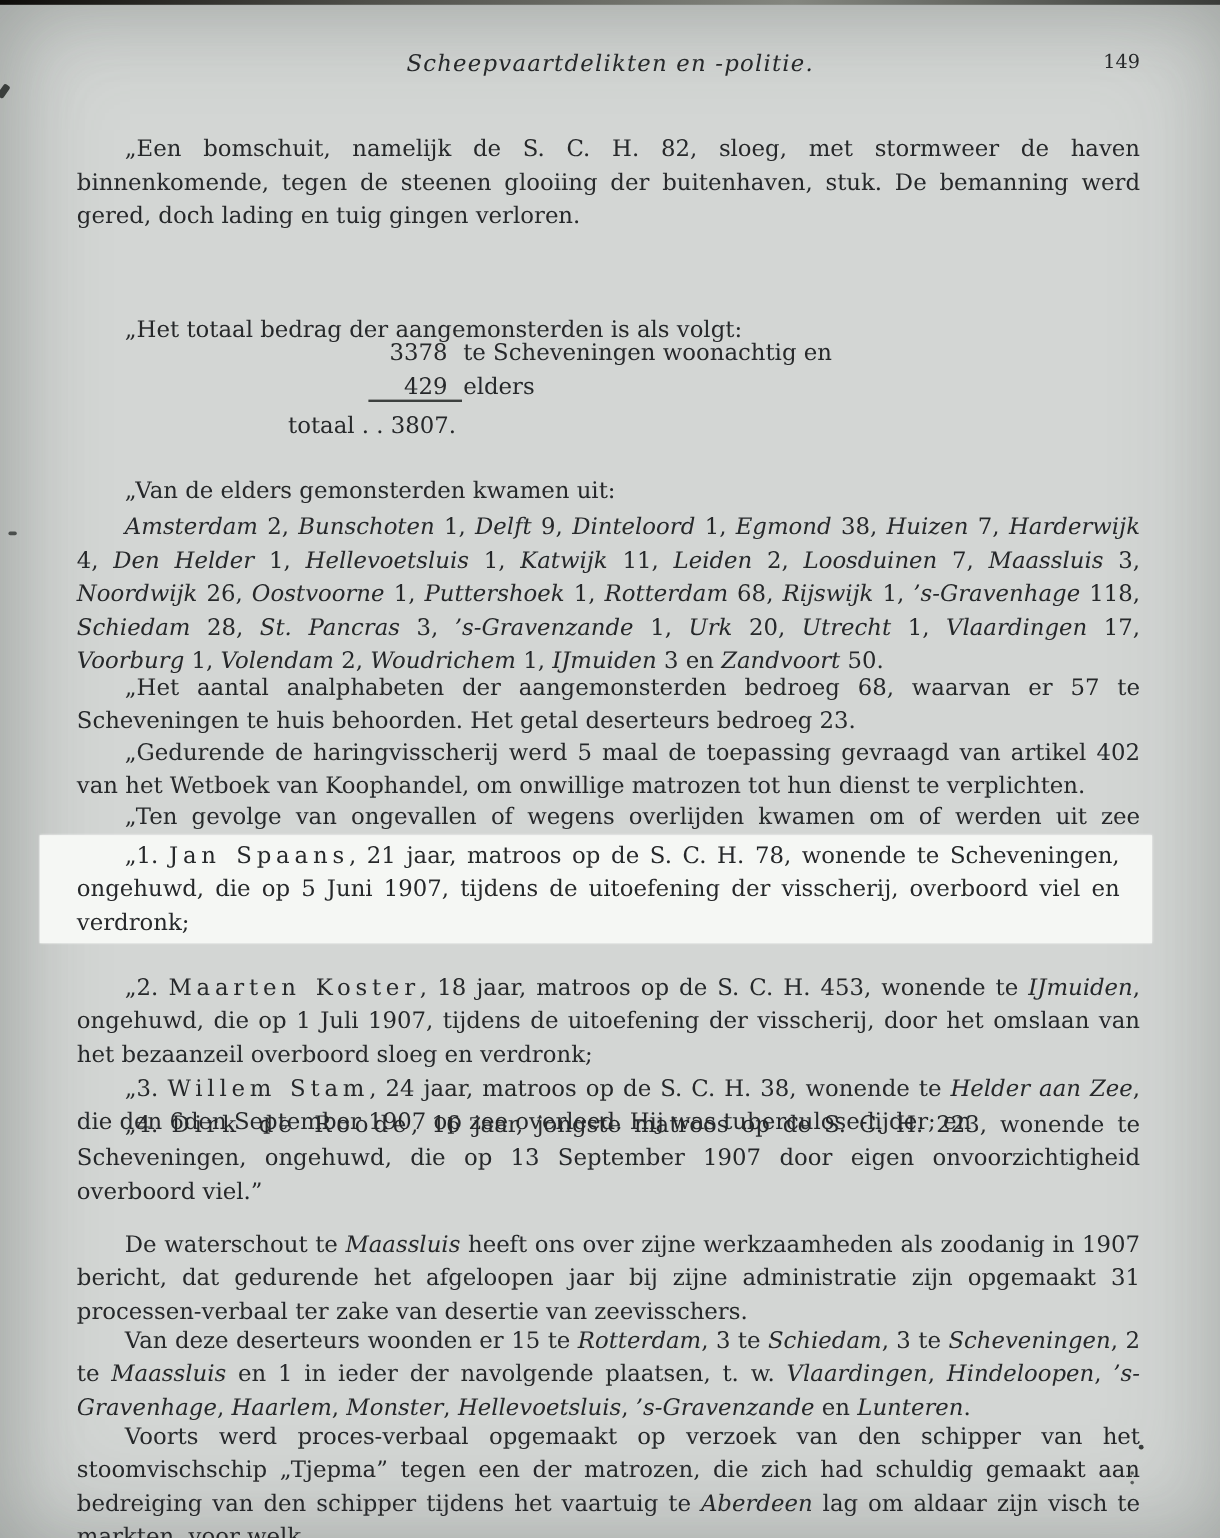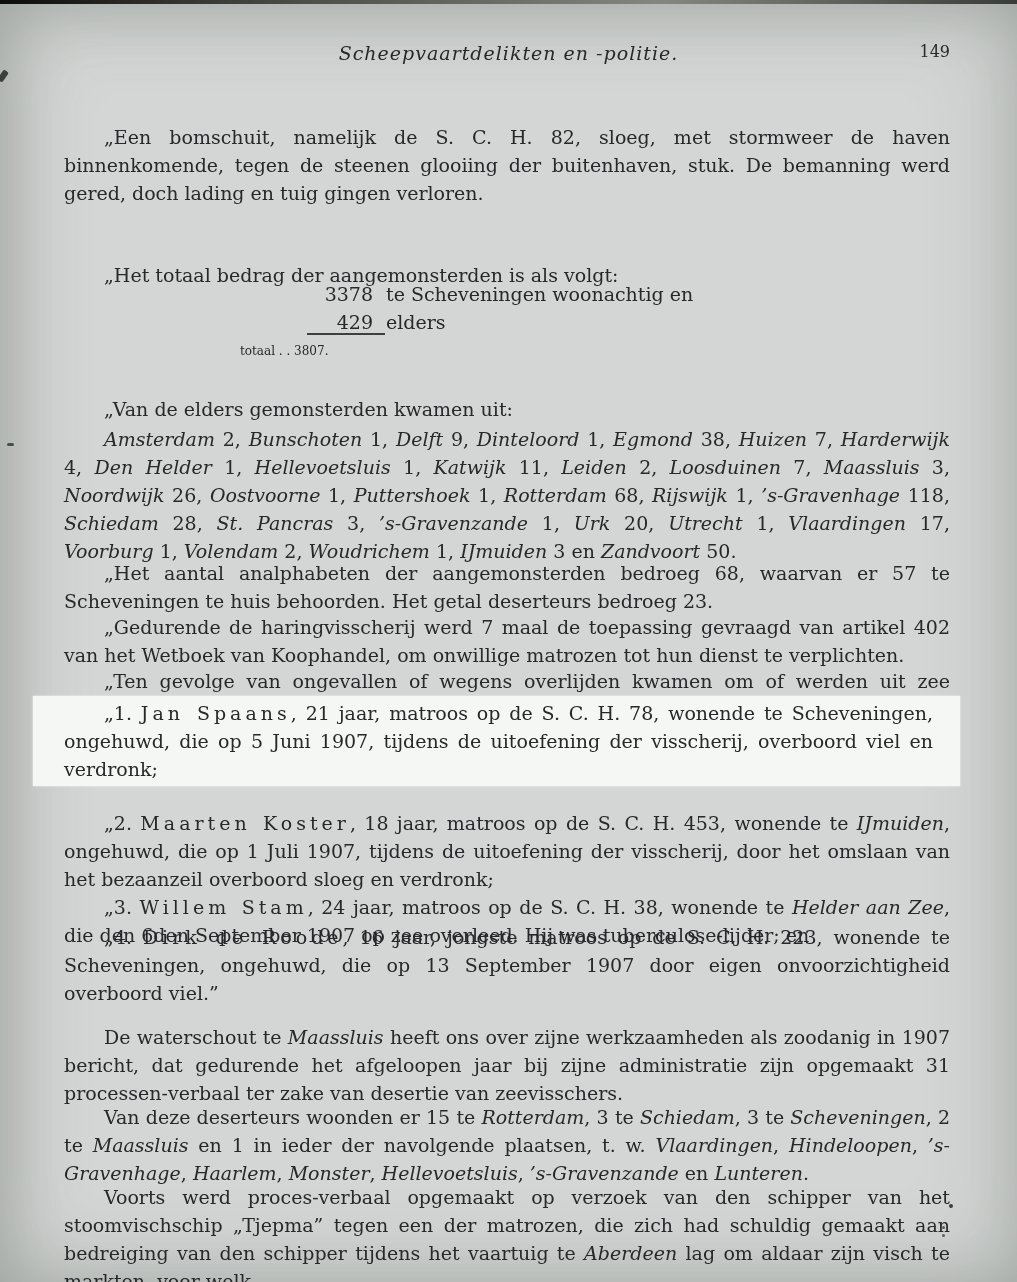--- a/index.html
+++ b/index.html
@@ -28,21 +28,21 @@
     position:absolute; top:42px; left:0; width:100%;
     text-align:center; font-style:italic; font-size:19px; letter-spacing:1px;
   }
   .page-number{position:absolute; top:42px; right:67px; font-size:16px;}
   .tally-row{position:absolute; left:300px; font-size:19px; line-height:28px;}
   .tally-row.r1{top:280px;}
   .tally-row.r2{top:308px;}
   .tally-num{display:inline-block; width:73px; text-align:right;}
   .tally-label{margin-left:13px;}
   .tally-rule{position:absolute; top:333px; left:307px; width:78px; height:2px; background:#3c403e;}
-  .tally-total{position:absolute; left:240px; top:344px; font-size:12px;}
+  .tally-total{position:absolute; left:240px; top:344px; font-size:19px;}
   .hl{
     position:absolute; left:33px; top:696px; width:927px; box-sizing:border-box;
     padding:3px 27px 3px 31px; background:var(--highlight);
     box-shadow:0 0 2px rgba(255,255,255,.8);
   }
   .hl .flow{
     font-size:19px; line-height:28px; text-align:justify; text-indent:40px;
   }
   .speck{position:absolute; background:#3a3e3c; border-radius:50%;}
   .speck.s1{left:0; top:70px; width:6px; height:12px; transform:rotate(35deg); border-radius:2px;}
@@ -58,36 +58,36 @@
   <div class="edge-top"></div>
   <div class="speck s1"></div>
   <div class="speck s2"></div>
   <div class="speck s3"></div>
   <div class="speck s4"></div>
   <div class="speck s5"></div>
 
   <div class="running-head">Scheepvaartdelikten en -politie.</div>
   <div class="page-number">149</div>
 
-  <p class="para indent" style="top:104px"><span>„Een bomschuit, namelijk de S. C. H. 82, sloeg, met stormweer de haven binnenkomende, tegen de steenen glooiing der buitenhaven, stuk. De bemanning werd gered, doch lading en tuig gingen verloren.</span></p>
+  <p class="para indent" style="top:91px"><span>„Een bomschuit, namelijk de S. C. H. 82, sloeg, met stormweer de haven binnenkomende, tegen de steenen glooiing der buitenhaven, stuk. De bemanning werd gered, doch lading en tuig gingen verloren.</span></p>
   <p class="para indent" style="top:242px"><span>„Het totaal bedrag der aangemonsterden is als volgt:</span></p>
 
   <div class="tally-row r1">
     <span class="tally-num">3378</span><span class="tally-label">te Scheveningen woonachtig en</span>
   </div>
   <div class="tally-row r2">
     <span class="tally-num">429</span><span class="tally-label">elders</span>
   </div>
   <div class="tally-rule"></div>
   <div class="tally-total">totaal . . 3807.</div>
 
   <p class="para indent" style="top:376px"><span>„Van de elders gemonsterden kwamen uit:</span></p>
   <p class="para indent" style="top:406px"><span class="it">Amsterdam</span><span> 2, </span><span class="it">Bunschoten</span><span> 1, </span><span class="it">Delft</span><span> 9, </span><span class="it">Dinteloord</span><span> 1, </span><span class="it">Egmond</span><span> 38, </span><span class="it">Huizen</span><span> 7, </span><span class="it">Harderwijk</span><span> 4, </span><span class="it">Den Helder</span><span> 1, </span><span class="it">Hellevoetsluis</span><span> 1, </span><span class="it">Katwijk</span><span> 11, </span><span class="it">Leiden</span><span> 2, </span><span class="it">Loosduinen</span><span> 7, </span><span class="it">Maassluis</span><span> 3, </span><span class="it">Noordwijk</span><span> 26, </span><span class="it">Oostvoorne</span><span> 1, </span><span class="it">Puttershoek</span><span> 1, </span><span class="it">Rotterdam</span><span> 68, </span><span class="it">Rijswijk</span><span> 1, </span><span class="it">’s-Gravenhage</span><span> 118, </span><span class="it">Schiedam</span><span> 28, </span><span class="it">St. Pancras</span><span> 3, </span><span class="it">’s-Gravenzande</span><span> 1, </span><span class="it">Urk</span><span> 20, </span><span class="it">Utrecht</span><span> 1, </span><span class="it">Vlaardingen</span><span> 17, </span><span class="it">Voorburg</span><span> 1, </span><span class="it">Volendam</span><span> 2, </span><span class="it">Woudrichem</span><span> 1, </span><span class="it">IJmuiden</span><span> 3 en </span><span class="it">Zandvoort</span><span> 50.</span></p>
   <p class="para indent" style="top:540px"><span>„Het aantal analphabeten der aangemonsterden bedroeg 68, waarvan er 57 te Scheveningen te huis behoorden. Het getal deserteurs bedroeg 23.</span></p>
-  <p class="para indent" style="top:594px"><span>„Gedurende de haringvisscherij werd 7 maal de toepassing gevraagd van artikel 402 van het Wetboek van Koophandel, om onwillige matrozen tot hun dienst te verplichten.</span></p>
+  <p class="para indent" style="top:594px"><span>„Gedurende de haringvisscherij werd 5 maal de toepassing gevraagd van artikel 402 van het Wetboek van Koophandel, om onwillige matrozen tot hun dienst te verplichten.</span></p>
   <p class="para indent" style="top:648px"><span>„Ten gevolge van ongevallen of wegens overlijden kwamen om of werden uit zee binnengebracht:</span></p>
 
   <div class="hl">
     <p class="flow" style="margin:0"><span>„1. </span><span class="spaced">Jan Spaans</span><span>, 21 jaar, matroos op de S. C. H. 78, wonende te Scheveningen, ongehuwd, die op 5 Juni 1907, tijdens de uitoefening der visscherij, overboord viel en verdronk;</span></p>
   </div>
 
   <p class="para indent" style="top:790px"><span>„2. </span><span class="spaced">Maarten Koster</span><span>, 18 jaar, matroos op de S. C. H. 453, wonende te </span><span class="it">IJmuiden</span><span>, ongehuwd, die op 1 Juli 1907, tijdens de uitoefening der visscherij, door het omslaan van het bezaanzeil overboord sloeg en verdronk;</span></p>
   <p class="para indent" style="top:874px"><span>„3. </span><span class="spaced">Willem Stam</span><span>, 24 jaar, matroos op de S. C. H. 38, wonende te </span><span class="it">Helder aan Zee</span><span>, die den 6den September 1907 op zee overleed. Hij was tuberculose-lijder; en</span></p>
   <p class="para indent" style="top:904px"><span>„4. </span><span class="spaced">Dirk de Roode</span><span>, 16 jaar, jongste matroos op de S. C. H. 223, wonende te Scheveningen, ongehuwd, die op 13 September 1907 door eigen onvoorzichtigheid overboord viel.”</span></p>
 

